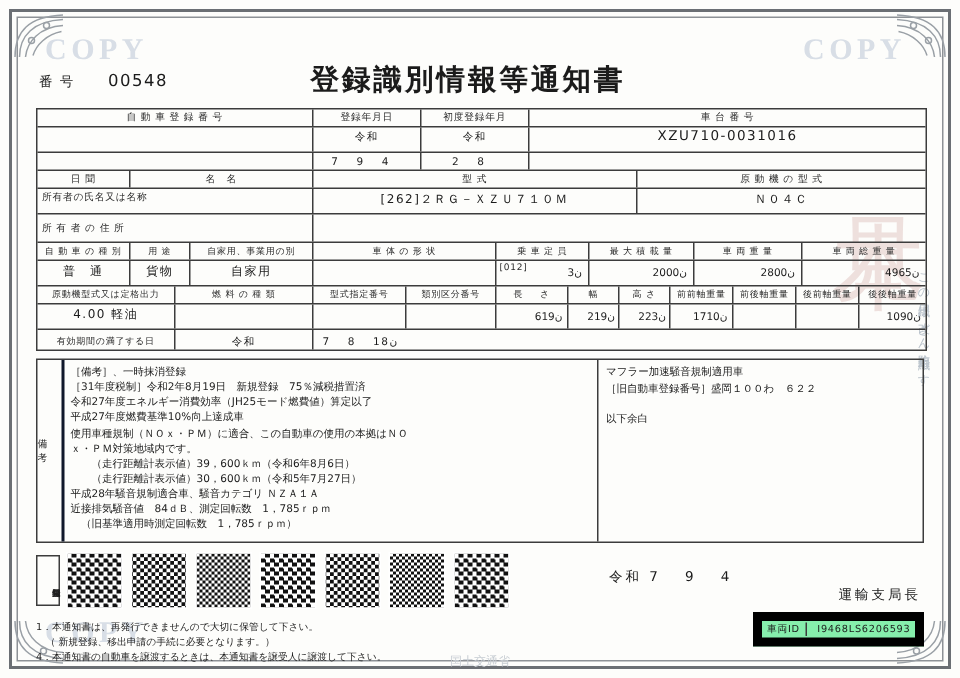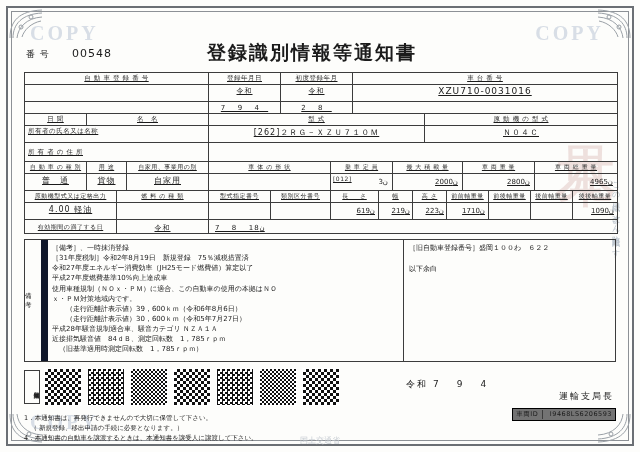--- a/index.html
+++ b/index.html
@@ -70,21 +70,21 @@
     font-size:19px;font-weight:bold;letter-spacing:2px;
     font-family:"DejaVu Serif", serif;
   }
 
   
   .tbl{
     position:absolute;left:24px;top:72px;width:592px;
     border:1px solid #3c3c3c;
     font-size:7px;
   }
-  .row{display:flex;border-bottom:1px solid #3c3c3c;text-decoration:underline;}
+  .row{display:flex;border-bottom:1px solid #3c3c3c;}
   .row:last-child{border-bottom:none;}
   .cell{
     position:relative;
     border-right:1px solid #3c3c3c;
     box-sizing:border-box;
     padding:0;
     overflow:hidden;
   }
   .cell:last-child{border-right:none;}
   .lbl{
@@ -99,21 +99,21 @@
   .val.l{text-align:left;padding-left:4px;margin-top:32px;}
   .val.sm{font-size:8px;}
   .val.xs{font-size:7px;}
 
   
   .notes{
     position:absolute;left:24px;top:239px;width:592px;height:123px;
     border:1px solid #3c3c3c;box-sizing:border-box;display:flex;
   }
   .notes .sideL{
-    width:16px;border-right:7px solid #0f172a;
+    width:16px;border-right:2px solid #0f172a;
     display:flex;align-items:center;justify-content:center;
     font-size:6.5px;
   }
   .notes .bodyL{
     width:347px;border-right:1px solid #3c3c3c;padding:3px 4px;
     font-size:7px;line-height:1.45;
   }
   .notes .bodyR{
     flex:1;padding:3px 5px;font-size:7px;line-height:1.5;
   }
@@ -137,23 +137,23 @@
      repeating-conic-gradient(#111 0% 25%, #fff 0% 50%) 3px 0/5px 5px;}
   .qr.c{background:
      repeating-conic-gradient(#111 0% 25%, #fff 0% 50%) 2px 2px/4px 4px;}
   .date-f{
     position:absolute;left:382px;top:14px;font-size:9px;letter-spacing:2px;
   }
   .office{
     position:absolute;right:2px;top:26px;font-size:9px;letter-spacing:2px;
   }
   .vid{
-    position:absolute;right:0;top:44px;border:1px solid #000000;
+    position:absolute;right:0;top:44px;border:6px solid #000000;
     font-size:6.5px;padding:1px 3px;letter-spacing:.5px;
-    background:#737373;
+    background:#86efac;
   }
   .vid .k{display:inline-block;padding-right:4px;border-right:1px solid #3c3c3c;margin-right:4px;}
 
   .legal{
     position:absolute;left:24px;top:414px;width:592px;
     font-size:6.5px;line-height:1.5;
   }
 </style>
 </head>
 <body>
@@ -453,20 +453,21 @@
       <div>平成27年度燃費基準10%向上達成車</div>
       <div>使用車種規制（ＮＯｘ・ＰＭ）に適合、この自動車の使用の本拠はＮＯ</div>
       <div>ｘ・ＰＭ対策地域内です。</div>
       <div class="ind">　（走行距離計表示値）39，600ｋｍ（令和6年8月6日）</div>
       <div class="ind">　（走行距離計表示値）30，600ｋｍ（令和5年7月27日）</div>
       <div>平成28年騒音規制適合車、騒音カテゴリ ＮＺＡ１Ａ</div>
       <div>近接排気騒音値　84ｄＢ、測定回転数　1，785ｒｐｍ</div>
       <div class="ind">（旧基準適用時測定回転数　1，785ｒｐｍ）</div>
     </div>
     <div class="bodyR">
+      <div>マフラー加速騒音規制適用車</div>
       <div>［旧自動車登録番号］盛岡１００わ　６２２</div>
       <div style="margin-top:10px">以下余白</div>
     </div>
   </div>
 
   <div class="footer">
     <div class="qr-label">登録識別情報</div>
     <div class="qrs">
       <div class="qr"></div>
       <div class="qr b"></div>

